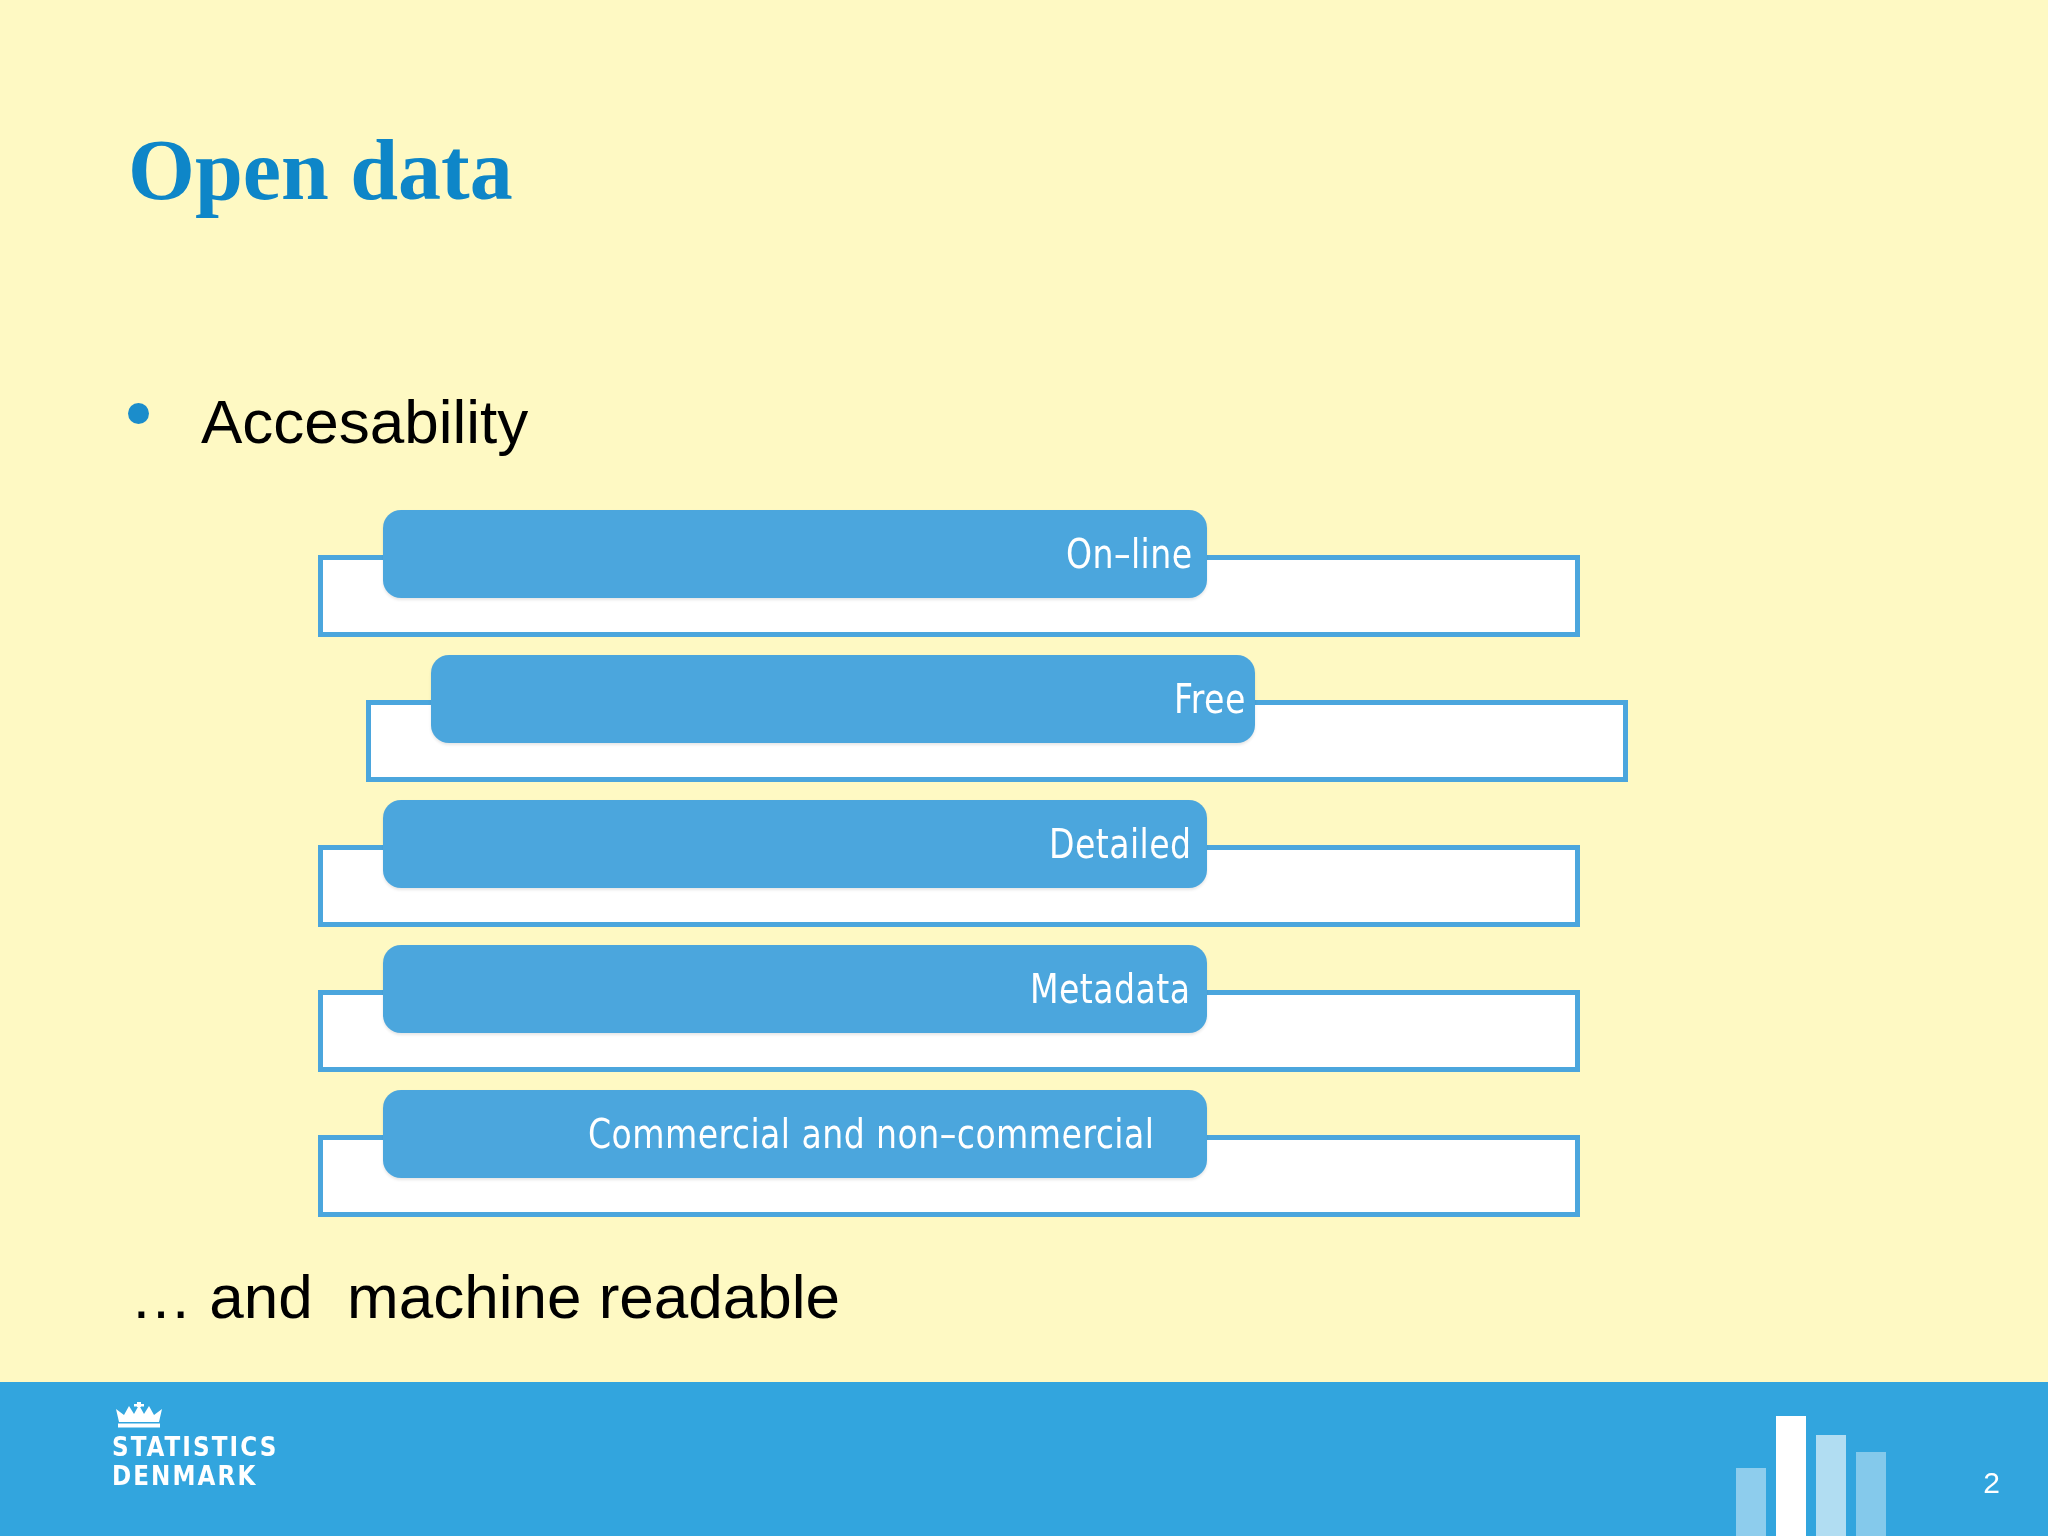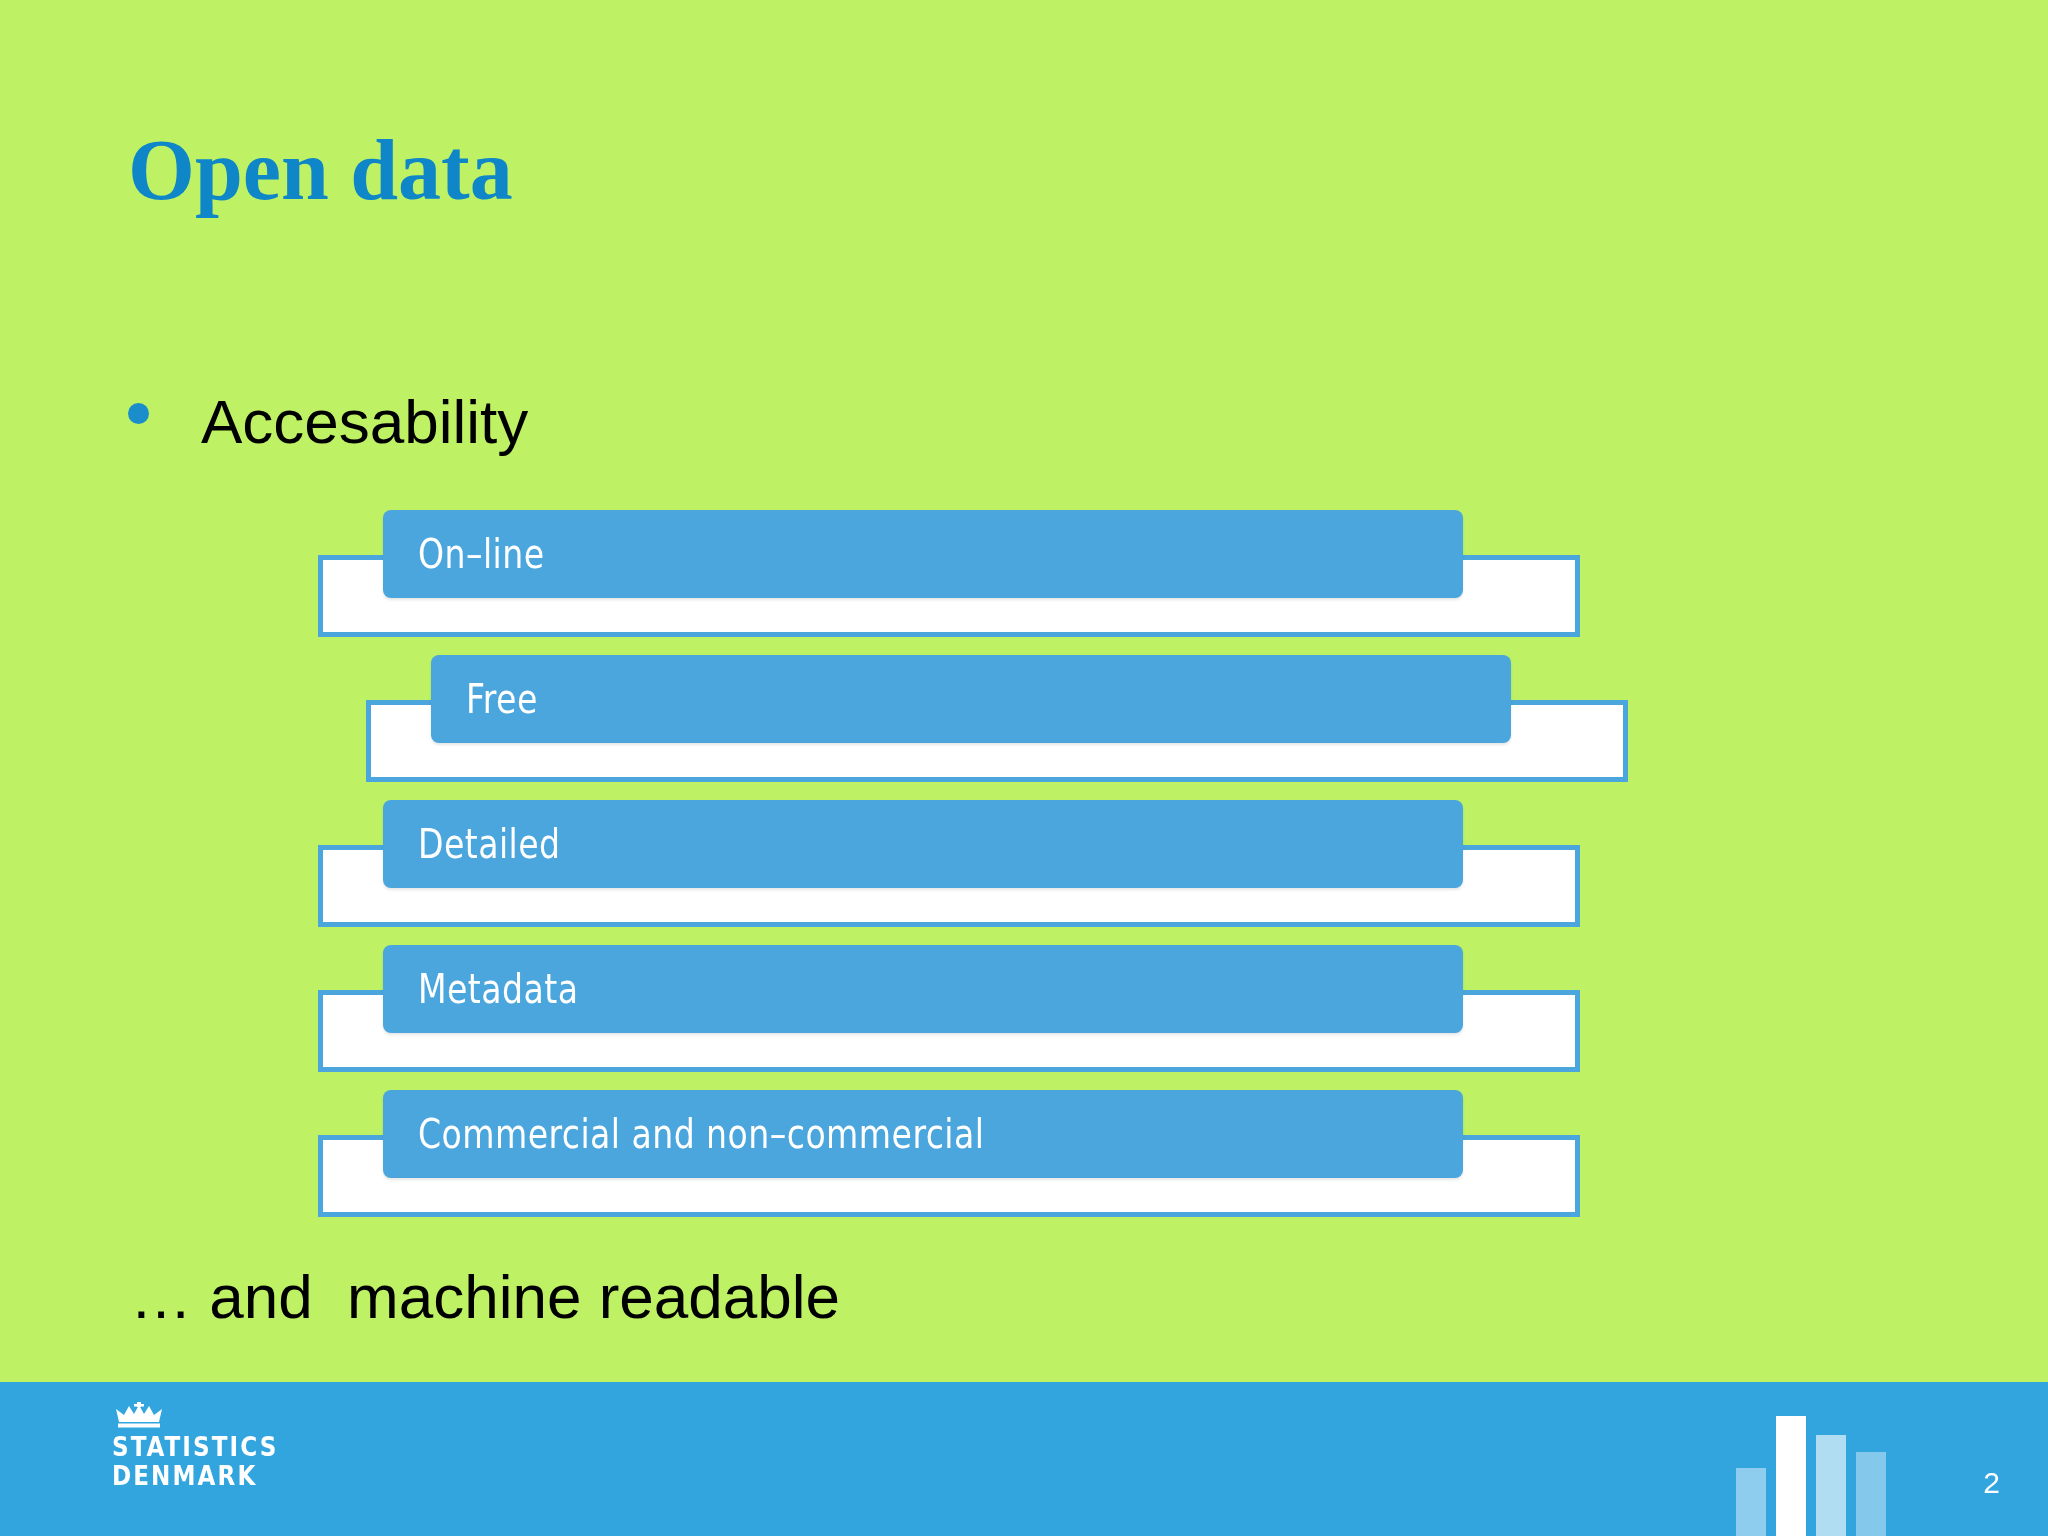--- a/index.html
+++ b/index.html
@@ -7,21 +7,21 @@
     padding: 0;
     background: #ffffff;
   }
   body {
     font-family: "Liberation Sans", sans-serif;
   }
   .slide {
     position: relative;
     width: 2048px;
     height: 1536px;
-    background: #bef264;
+    background: #fef9c3;
     overflow: hidden;
   }
 
   
   .slide-title {
     position: absolute;
     left: 128px;
     top: 127px;
     font-family: "Liberation Serif", "DejaVu Serif", serif;
     font-weight: bold;
@@ -80,28 +80,29 @@
     height: 82px;
     border: 5px solid #4BA6DD;
     background: #ffffff;
     box-sizing: border-box;
   }
   
   .proc-fill {
     position: absolute;
     left: 383px;
     top: 0px;
-    width: 1080px;
+    width: 824px;
     height: 88px;
     background: #4BA6DD;
-    border-radius: 8px;
+    border-radius: 18px;
     box-sizing: border-box;
     display: flex;
     align-items: center;
     box-shadow: 0 2px 3px rgba(0,0,0,0.10);
+    justify-content: flex-end;
   }
   .proc-label {
     color: #ffffff;
     font-family: "DejaVu Sans Condensed", "Liberation Sans Narrow", "Liberation Sans", sans-serif;
     font-size: 40px;
     font-stretch: condensed;
     letter-spacing: 0.5px;
     padding-left: 38px;
     white-space: pre;
     transform: scaleX(0.92);

